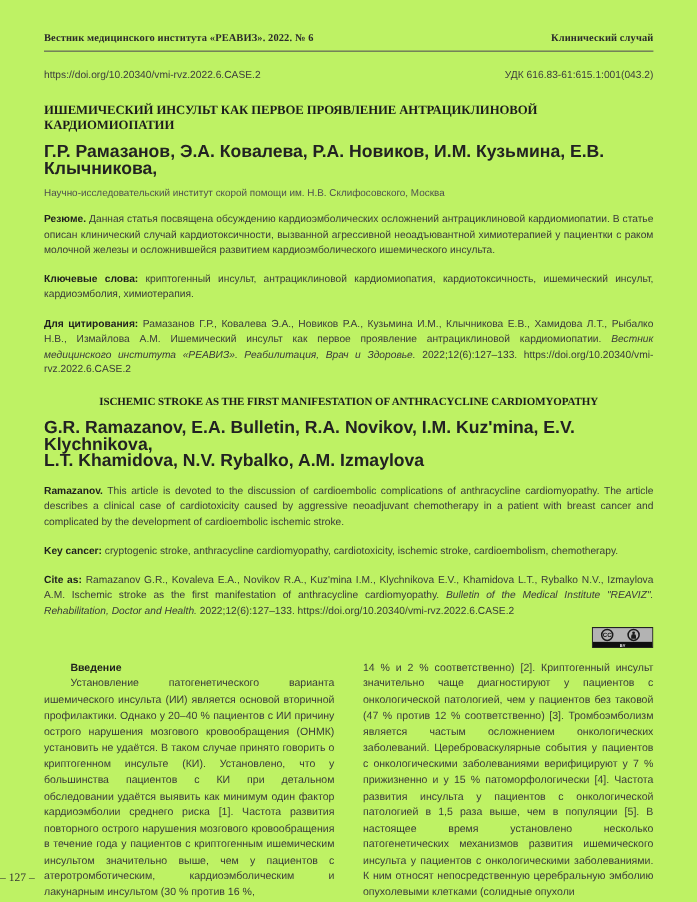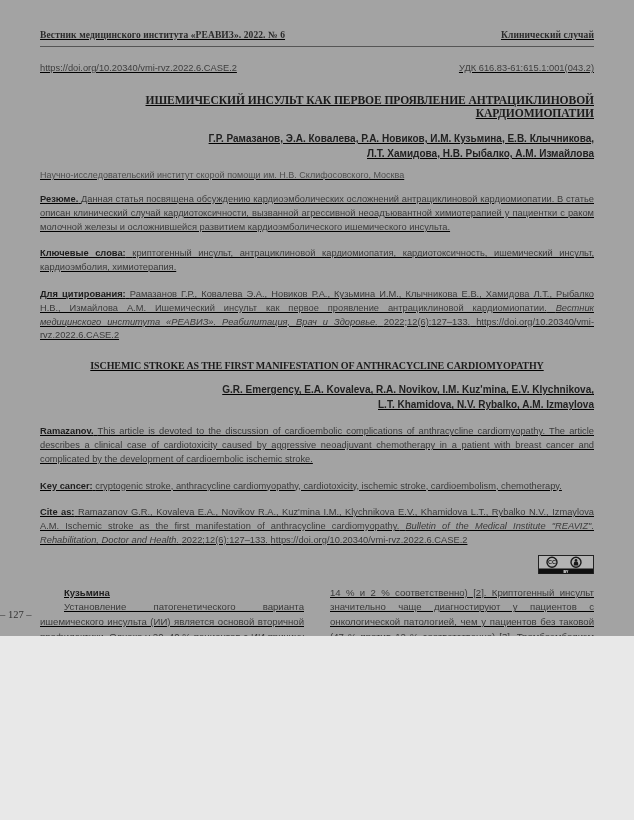--- a/index.html
+++ b/index.html
@@ -1,52 +1,51 @@
 <!DOCTYPE html>
 <html><head>
 <meta charset="utf-8">
 <style>
   * { margin: 0; padding: 0; box-sizing: border-box; }
   html, body { background: #e8e8e8; }
   body { font-family: "Liberation Sans", sans-serif; }
   .page {
     position: relative;
-    width: 634px; height: 636px;
+    width: 634px; height: 820px;
     margin: 0 auto;
-    background: #a3a3a3;
+    background: #bef264;
     overflow: hidden;
-    text-decoration: underline;
   }
   .content { padding: 30px 40px 0 40px; }
 
   
   .runhead {
     display: flex; justify-content: space-between;
     font-family: "Liberation Serif", serif;
     font-weight: 600; font-size: 9.5px; color: #2b2b2b;
     letter-spacing: 0.1px;
     padding-bottom: 6px;
     border-bottom: 1px solid #555;
   }
   .idrow {
     display: flex; justify-content: space-between;
     margin-top: 16px;
     font-size: 9.3px; color: #3d3d3d;
   }
   .idrow a { color: #3d3d3d; text-decoration: none; }
 
   .title-ru {
-    margin-top: 21px; text-align: right;
+    margin-top: 21px; text-align: left;
     font-family: "Liberation Serif", serif;
     font-weight: 700; font-size: 11.6px; color: #1c1c1c;
     letter-spacing: -0.1px;
   }
   .authors {
-    margin-top: 11px; text-align: right;
-    font-weight: 700; font-size: 10px; color: #222;
+    margin-top: 11px; text-align: left;
+    font-weight: 700; font-size: 16px; color: #222;
     line-height: 15px;
   }
   .affiliation {
     margin-top: 9px; text-align: left;
     font-size: 9px; color: #4f4f4f;
   }
 
   .block {
     margin-top: 13px;
     font-size: 9.3px; line-height: 13.8px;
@@ -93,21 +92,20 @@
 
     <div class="idrow">
       <a href="#">https://doi.org/10.20340/vmi-rvz.2022.6.CASE.2</a>
       <span>УДК 616.83-61:615.1:001(043.2)</span>
     </div>
 
     <div class="title-ru">ИШЕМИЧЕСКИЙ ИНСУЛЬТ КАК ПЕРВОЕ ПРОЯВЛЕНИЕ АНТРАЦИКЛИНОВОЙ КАРДИОМИОПАТИИ</div>
 
     <div class="authors">
       <div>Г.Р. Рамазанов, Э.А. Ковалева, Р.А. Новиков, И.М. Кузьмина, Е.В. Клычникова,</div>
-      <div>Л.Т. Хамидова, Н.В. Рыбалко, А.М. Измайлова</div>
     </div>
 
     <div class="affiliation">Научно-исследовательский институт скорой помощи им. Н.В. Склифосовского, Москва</div>
 
     <div class="block">
       <span class="lbl">Резюме.</span>
       <span>Данная статья посвящена обсуждению кардиоэмболических осложнений антрациклиновой кардиомиопатии. В статье описан клинический случай кардиотоксичности, вызванной агрессивной неоадъювантной химиотерапией у пациентки с раком молочной железы и осложнившейся развитием кардиоэмболического ишемического инсульта.</span>
     </div>
 
     <div class="block">
@@ -119,21 +117,21 @@
       <span class="lbl">Для цитирования:</span>
       <span>Рамазанов Г.Р., Ковалева Э.А., Новиков Р.А., Кузьмина И.М., Клычникова Е.В., Хамидова Л.Т., Рыбалко Н.В., Измайлова А.М. Ишемический инсульт как первое проявление антрациклиновой кардиомиопатии.</span>
       <span class="it">Вестник медицинского института «РЕАВИЗ». Реабилитация, Врач и Здоровье.</span>
       <span>2022;12(6):127–133.</span>
       <a href="#">https://doi.org/10.20340/vmi-rvz.2022.6.CASE.2</a>
     </div>
 
     <div class="title-en">ISCHEMIC STROKE AS THE FIRST MANIFESTATION OF ANTHRACYCLINE CARDIOMYOPATHY</div>
 
     <div class="authors">
-      <div>G.R. Emergency, E.A. Kovaleva, R.A. Novikov, I.M. Kuz'mina, E.V. Klychnikova,</div>
+      <div>G.R. Ramazanov, E.A. Bulletin, R.A. Novikov, I.M. Kuz'mina, E.V. Klychnikova,</div>
       <div>L.T. Khamidova, N.V. Rybalko, A.M. Izmaylova</div>
     </div>
 
 
     <div class="block">
       <span class="lbl">Ramazanov.</span>
       <span>This article is devoted to the discussion of cardioembolic complications of anthracycline cardiomyopathy. The article describes a clinical case of cardiotoxicity caused by aggressive neoadjuvant chemotherapy in a patient with breast cancer and complicated by the development of cardioembolic ischemic stroke.</span>
     </div>
 
     <div class="block">
@@ -161,21 +159,21 @@
           <circle cx="38" cy="7.2" r="5" fill="none" stroke="#1a1a1a" stroke-width="1.4"></circle>
           <circle cx="38" cy="5.3" r="1.3" fill="#1a1a1a"></circle>
           <path d="M35.8 10.6 v-2.4 a2.2 1.9 0 0 1 4.4 0 v2.4 z" fill="#1a1a1a"></path>
         </g>
         <text x="28" y="18" text-anchor="middle" font-family="Liberation Sans, sans-serif" font-size="3.6" font-weight="bold" fill="#ffffff">BY</text>
       </svg>
     </div>
 
     <div class="columns">
       <div class="col">
-        <div class="intro-heading">Кузьмина</div>
+        <div class="intro-heading">Введение</div>
         <p class="indent">Установление патогенетического варианта ишемического инсульта (ИИ) является основой вторичной профилактики. Однако у 20–40 % пациентов с ИИ причину острого нарушения мозгового кровообращения (ОНМК) установить не удаётся. В таком случае принято говорить о криптогенном инсульте (КИ). Установлено, что у большинства пациентов с КИ при детальном обследовании удаётся выявить как минимум один фактор кардиоэмболии среднего риска [1]. Частота развития повторного острого нарушения мозгового кровообращения в течение года у пациентов с криптогенным ишемическим инсультом значительно выше, чем у пациентов с атеротромботическим, кардиоэмболическим и лакунарным инсультом (30 % против 16 %,</p>
       </div>
       <div class="col">
         <p>14 % и 2 % соответственно) [2]. Криптогенный инсульт значительно чаще диагностируют у пациентов с онкологической патологией, чем у пациентов без таковой (47 % против 12 % соответственно) [3]. Тромбоэмболизм является частым осложнением онкологических заболеваний. Цереброваскулярные события у пациентов с онкологическими заболеваниями верифицируют у 7 % прижизненно и у 15 % патоморфологически [4]. Частота развития инсульта у пациентов с онкологической патологией в 1,5 раза выше, чем в популяции [5]. В настоящее время установлено несколько патогенетических механизмов развития ишемического инсульта у пациентов с онкологическими заболеваниями. К ним относят непосредственную церебральную эмболию опухолевыми клетками (солидные опухоли</p>
       </div>
     </div>
 
   </div>
 
   <div class="pageno">– 127 –</div>

